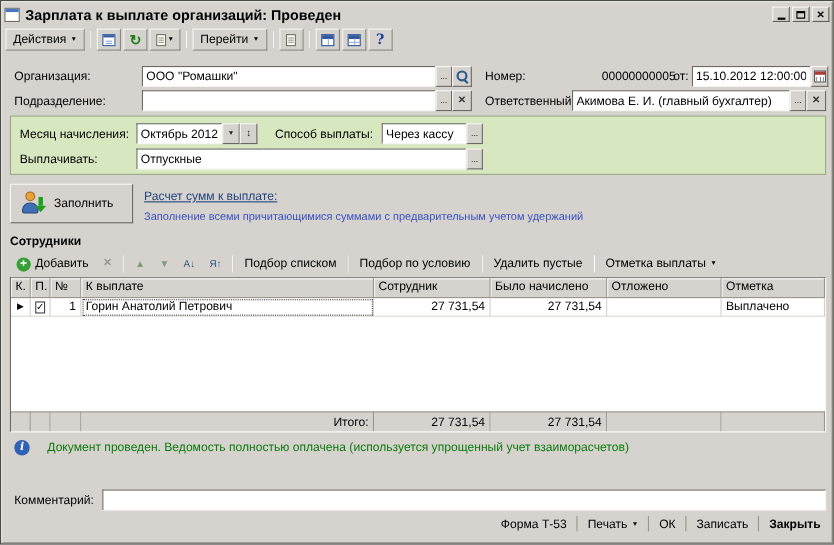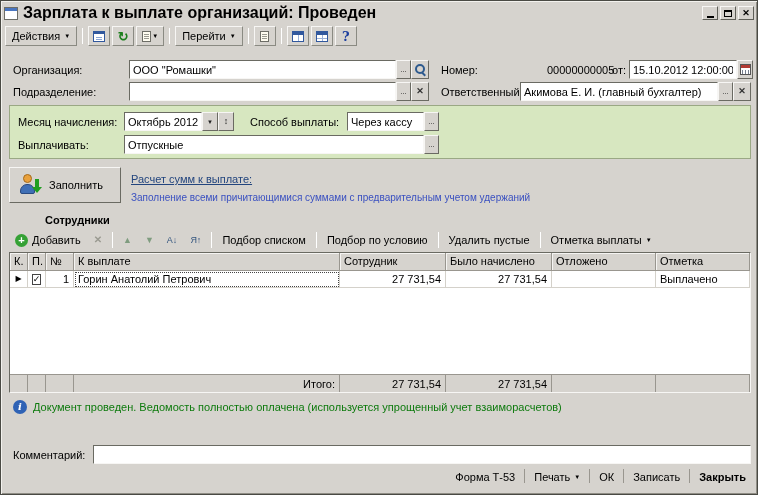--- a/index.html
+++ b/index.html
@@ -6,21 +6,21 @@
   html,body { width:758px; height:495px; overflow:hidden; background:#808080; }
   .window { position:relative; width:758px; height:495px; background:#d6d3ce;
             border:1px solid #4a4a44;
             box-shadow: inset 1px 1px 0 #f3f2ee, inset -1px -1px 0 #8f8d85; }
 
   
   .titlebar { position:absolute; left:3px; top:3px; right:3px; height:18px;
               display:flex; align-items:center; gap:5px; }
   .title-icon { width:14px; height:13px; background:#fff; border:1px solid #6d6d66; position:relative; flex:0 0 auto; }
   .title-icon::before { content:""; position:absolute; left:0; right:0; top:0; height:3px; background:#4a76c0; }
-  .title-text { font-size:16px; font-weight:bold; color:#000; white-space:nowrap; }
+  .title-text { font-size:13px; font-weight:bold; color:#000; white-space:nowrap; }
   .winbtns { margin-left:auto; display:flex; gap:2px; }
   .winbtn { width:16px; height:14px; background:#d6d3ce; border:1px solid;
             border-color:#f7f6f4 #5f5f58 #5f5f58 #f7f6f4;
             display:flex; align-items:center; justify-content:center; padding:0; }
   .wmin { width:7px; height:2px; background:#000; margin-top:7px; }
   .wmax { width:8px; height:7px; border:1px solid #000; border-top:2px solid #000; }
   .wx { font-size:9px; font-weight:bold; line-height:1; color:#000; }
 
   
   .toolbar { position:absolute; left:4px; top:23px; right:4px; height:24px;
@@ -83,21 +83,21 @@
                      background:#e9a13c; border:1px solid #a56a1a; }
   .icon-fill .torso { position:absolute; left:2px; top:10px; width:15px; height:10px;
                       border-radius:7px 7px 2px 2px; background:#3f6fb5; border:1px solid #2a4a80; }
   .icon-fill .astem { position:absolute; right:3px; top:5px; width:4px; height:8px; background:#1f9e1f; }
   .icon-fill .ahead { position:absolute; right:0; top:13px; width:0; height:0;
                       border-left:5px solid transparent; border-right:5px solid transparent;
                       border-top:6px solid #1f9e1f; }
   .fill-link { position:absolute; font-size:11px; color:#23457e; text-decoration:underline; cursor:pointer; white-space:nowrap; }
   .fill-hint { position:absolute; font-size:10px; color:#3a50c0; white-space:nowrap; }
 
-  .section-title { position:absolute; font-size:11px; font-weight:bold; color:#000;margin-left:36px; }
+  .section-title { position:absolute; font-size:11px; font-weight:bold; color:#000; }
 
   
   .etoolbar { position:absolute; display:flex; align-items:center; gap:1px; }
   .etbtn { background:transparent; border:1px solid transparent; font-size:11px; color:#000;
            display:inline-flex; align-items:center; gap:4px; padding:1px 5px; height:20px; }
   .etbtn.disabled { color:#8a8a82; }
   .icon-add { width:13px; height:13px; border-radius:50%; background:#35a135; color:#fff;
               font-size:11px; font-weight:bold; display:inline-flex; align-items:center; justify-content:center; line-height:1; }
   .icon-del { color:#9a9a91; font-size:10px; font-weight:bold; line-height:1; }
   .arr { font-size:9px; color:#7f9c7f; line-height:1; }
@@ -123,21 +123,21 @@
   .marker { font-size:8px; color:#000; line-height:1; }
   .cb { width:11px; height:11px; border:1px solid #444; background:#fff;
         display:inline-flex; align-items:center; justify-content:center; font-size:9px; line-height:1; color:#000; }
 
   
   .info-line { position:absolute; display:flex; align-items:center; gap:6px; }
   .icon-info { width:14px; height:14px; border-radius:50%; background:#2f62b5; color:#fff;
                font-weight:bold; font-style:italic; font-size:10px; line-height:1;
                display:inline-flex; align-items:center; justify-content:center;
                font-family:"DejaVu Serif", serif; flex:0 0 auto; }
-  .status-text { font-size:11px; color:#0d7a0d; white-space:nowrap; }
+  .status-text { font-size:11px; color:#0d7a0d; white-space:nowrap;margin-left:10px; }
 
   .footer { position:absolute; display:flex; }
   .fbtn { background:transparent; border:none; font-size:11px; color:#000;
           padding:2px 5px; display:inline-flex; align-items:center; gap:4px; }
   .fbtn.bold { font-weight:bold; }
   .fsep { width:1px; height:14px; background:#99968f; margin:0 4px; }
 </style>
 </head>
 <body>
 

